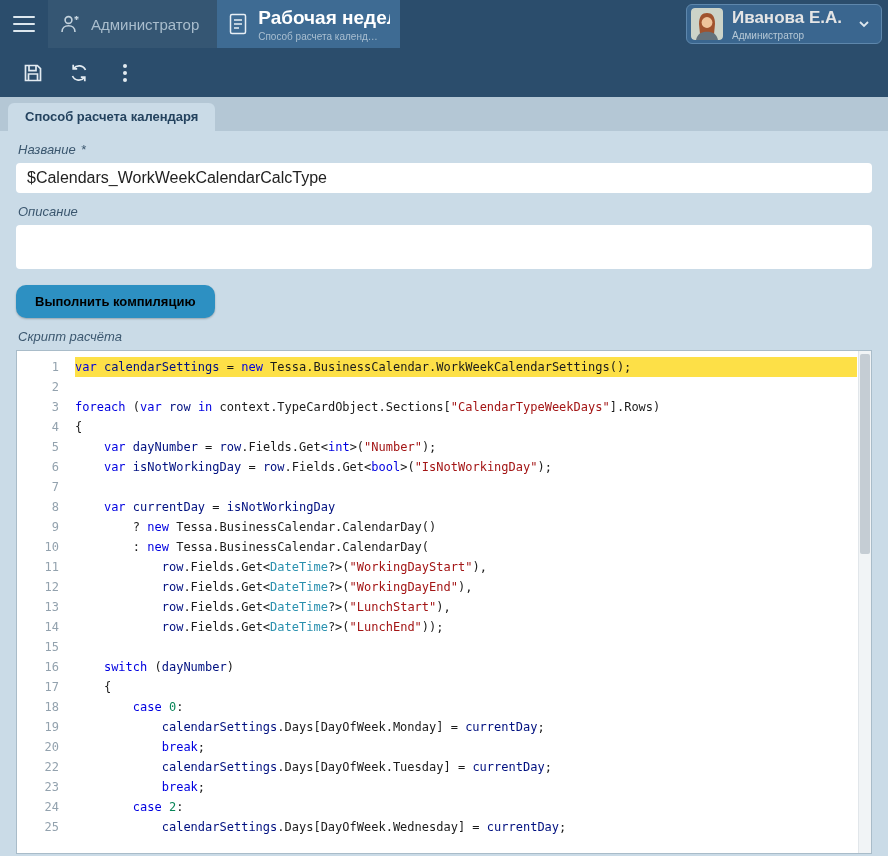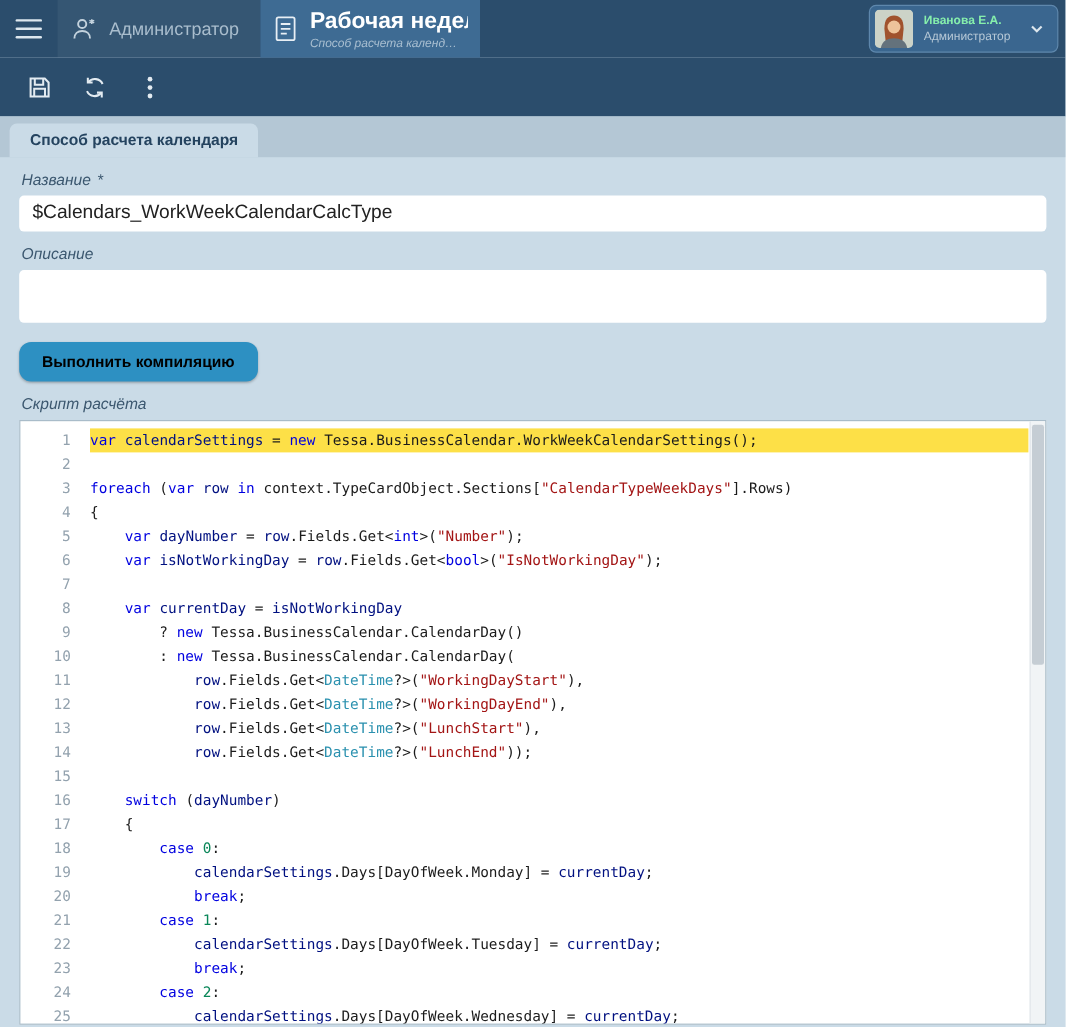--- a/index.html
+++ b/index.html
@@ -12,25 +12,25 @@
 
   
   .header { height:48px; background:#2b4d6c; display:flex; align-items:stretch; }
   .burger { width:48px; display:flex; align-items:center; justify-content:center; cursor:pointer; }
   .burger-icon i { display:block; width:22px; height:2.6px; background:#dde7ee; margin:4.4px 0; border-radius:1px; }
   .admin-btn { display:flex; align-items:center; gap:9px; padding:0 18px 0 10px; background:rgba(255,255,255,0.05); cursor:pointer; }
   .admin-btn span { color:#a9bdcd; font-size:15px; }
   .active-tab { width:183px; background:#3e6b93; display:flex; align-items:center; gap:9px; padding:0 10px; cursor:pointer; }
   .tab-text { overflow:hidden; }
   .tab-title { color:#ffffff; font-size:19px; font-weight:700; white-space:nowrap; }
-  .tab-sub { color:#a9bfd1; font-size:10px; margin-top:2px; white-space:nowrap; overflow:hidden; text-overflow:ellipsis;font-style:italic; }
+  .tab-sub { color:#a9bfd1; font-size:10px; margin-top:2px; white-space:nowrap; overflow:hidden; text-overflow:ellipsis; }
   .user-chip { margin-left:auto; margin-right:6px; align-self:center; height:40px;
     background:#3a668f; border:1px solid #5e87ac; border-radius:6px;
     display:flex; align-items:center; gap:9px; padding:0 10px 0 4px; cursor:pointer; }
-  .user-name { color:#86efac; font-size:10px; font-weight:700; }
+  .user-name { color:#e5e5e5; font-size:17px; font-weight:700; }
   .user-role { color:#b6c8d6; font-size:10px; margin-top:2px; }
   .avatar { width:32px; height:32px; border-radius:4px; overflow:hidden; flex:0 0 auto; }
 
   
   .toolbar { height:49px; background:#2b4d6c; display:flex; align-items:center; padding-left:10px; }
   .tb { background:none; border:none; width:46px; height:40px; display:flex; align-items:center; justify-content:center; cursor:pointer; padding:0; }
   .kebab i { display:block; width:4px; height:4px; border-radius:50%; background:#e3ebf1; margin:3px auto; }
 
   
   .tabstrip { height:34px; background:#b4c7d5; display:flex; align-items:flex-end; padding-left:8px; }
@@ -252,24 +252,20 @@
         </div>
         <div class="code-row">
           <div class="gutter">19</div>
           <div class="code-line"><span class="tok-p">            </span><span class="tok-v">calendarSettings</span><span class="tok-p">.Days[DayOfWeek.Monday] = </span><span class="tok-v">currentDay</span><span class="tok-p">;</span></div>
         </div>
         <div class="code-row">
           <div class="gutter">20</div>
           <div class="code-line"><span class="tok-p">            </span><span class="tok-k">break</span><span class="tok-p">;</span></div>
         </div>
         <div class="code-row">
-          <div class="gutter">21</div>
-          <div class="code-line"><span class="tok-p">        </span><span class="tok-k">case</span><span class="tok-p"> </span><span class="tok-n">1</span><span class="tok-p">:</span></div>
-        </div>
-        <div class="code-row">
           <div class="gutter">22</div>
           <div class="code-line"><span class="tok-p">            </span><span class="tok-v">calendarSettings</span><span class="tok-p">.Days[DayOfWeek.Tuesday] = </span><span class="tok-v">currentDay</span><span class="tok-p">;</span></div>
         </div>
         <div class="code-row">
           <div class="gutter">23</div>
           <div class="code-line"><span class="tok-p">            </span><span class="tok-k">break</span><span class="tok-p">;</span></div>
         </div>
         <div class="code-row">
           <div class="gutter">24</div>
           <div class="code-line"><span class="tok-p">        </span><span class="tok-k">case</span><span class="tok-p"> </span><span class="tok-n">2</span><span class="tok-p">:</span></div>

